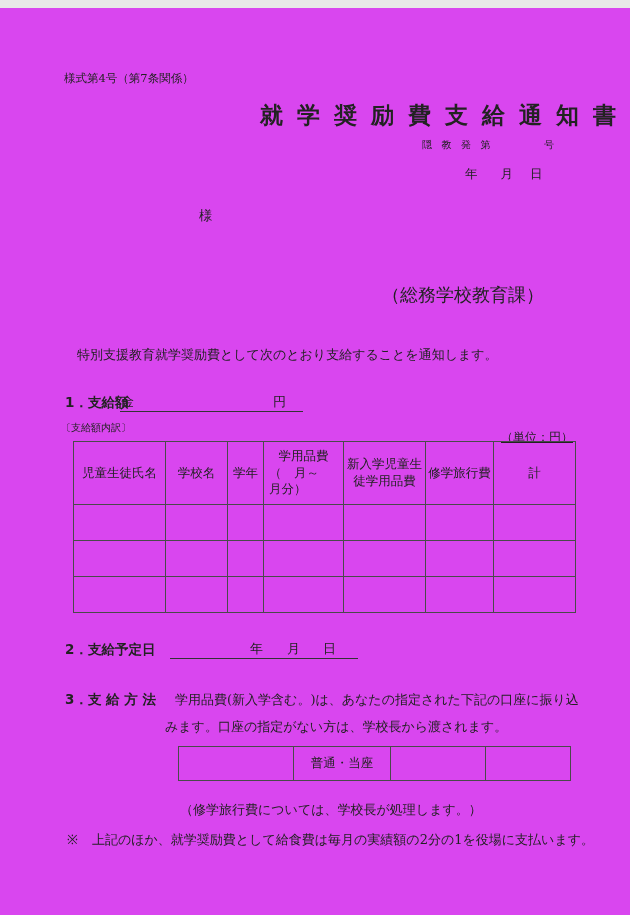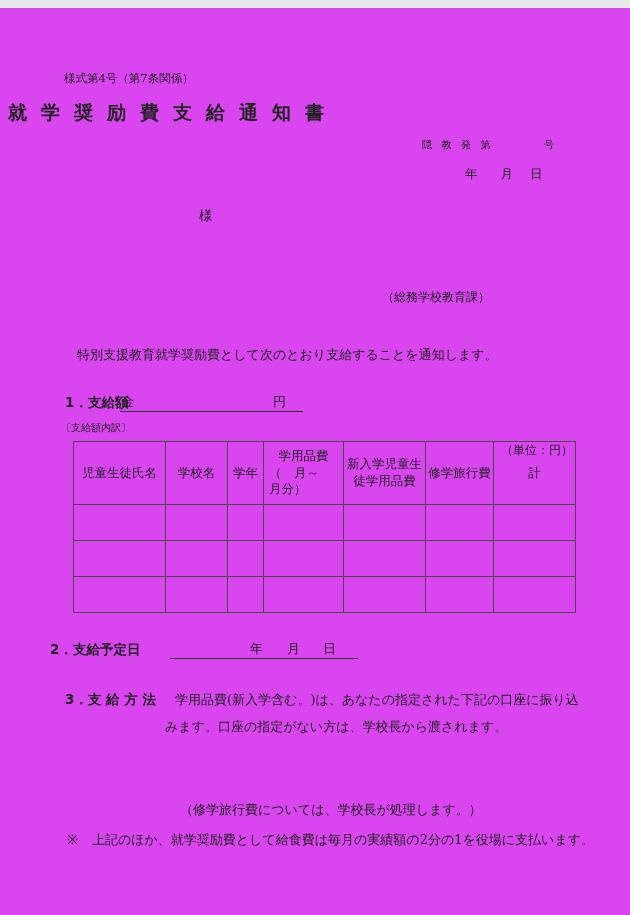--- a/index.html
+++ b/index.html
@@ -7,51 +7,51 @@
     position:relative;
     width:630px;height:915px;
     margin:8px auto;
     background:#d946ef;
     font-family:"DejaVu Serif","Liberation Serif",serif;
     color:#222;
     overflow:hidden;
   }
   .abs{position:absolute;white-space:nowrap;}
   .form-number{left:64px;top:63px;font-size:11.5px;}
-  .doc-title{left:0;right:0;top:92px;text-align:left;font-size:19px;font-weight:bold;letter-spacing:14px;padding-left:8px;}
+  .doc-title{left:0;right:0;top:92px;text-align:right;font-size:23px;font-weight:bold;letter-spacing:14px;padding-left:8px;}
   .ref-line{left:422px;top:130px;font-size:10px;}
   .ref-prefix{letter-spacing:9.5px;}
   .ref-gap{display:inline-block;width:44px;}
   .date-line{left:465px;top:158px;font-size:12.5px;}
   .date-gap1{display:inline-block;width:23px;}
   .date-gap2{display:inline-block;width:17px;}
   .addressee{left:199px;top:199px;font-size:13.5px;}
   .issuer{left:344px;top:251px;font-size:13px;}
   .seal{display:inline-block;width:15px;height:15px;border:1px solid #222;border-radius:50%;
         font-size:9.5px;line-height:15px;text-align:center;vertical-align:1px;margin-left:10px;}
-  .issuer-dept{left:382px;top:281px;font-size:12px;}
+  .issuer-dept{left:382px;top:275px;font-size:18px;}
   .intro{left:65px;top:338px;font-size:13px;text-indent:12px;}
   .sec-label{font-weight:bold;font-size:13.5px;font-family:"DejaVu Sans","Liberation Sans",sans-serif;}
   .sec1-label{left:65px;top:386px;}
   .amount-line{left:120px;top:384px;width:183px;height:19px;border-bottom:1px solid #333;font-size:13px;}
   .amount-prefix{position:absolute;left:1px;top:1px;}
   .amount-suffix{position:absolute;right:17px;top:1px;}
   .breakdown-label{left:61px;top:413px;font-size:10px;}
-  .unit-label{right:57px;top:434px;font-size:12px;}
+  .unit-label{right:57px;top:421px;font-size:12px;text-decoration:underline;}
   table{border-collapse:collapse;table-layout:fixed;}
   td,th{border:1px solid #4a4a4a;padding:0;font-weight:normal;text-align:center;vertical-align:middle;}
   .main-table{left:73px;top:433px;}
   .main-table table{width:502px;}
   .main-table th{font-size:12.5px;height:62px;line-height:1.35;}
   .main-table td{height:35px;}
   .hdr-supplies div{padding:0 5px;}
   .hs-l1{text-align:center;}
   .hs-l2{text-align:left;}
   .hs-l3{text-align:left;}
-  .sec2-label{left:50px;top:633px;text-align:center;}
+  .sec2-label{left:65px;top:633px;text-align:center;}
   .date-planned{left:170px;top:631px;width:188px;height:19px;border-bottom:1px solid #333;font-size:13px;}
   .dp-year{position:absolute;left:80px;top:1px;}
   .dp-month{position:absolute;left:117px;top:1px;}
   .dp-day{position:absolute;left:153px;top:1px;}
   .sec3-label{left:65px;top:683px;}
   .sec3-line1{left:175px;top:683px;font-size:13px;}
   .sec3-line2{left:165px;top:710px;font-size:13px;}
   .account-table{left:178px;top:738px;}
   .account-table table{width:392px;}
   .account-table th{font-size:12px;height:19px;}
@@ -165,20 +165,26 @@
 
   <div class="abs account-table">
     <table>
       <colgroup>
         <col style="width:115px">
           <col style="width:97px">
           <col style="width:95px">
           <col style="width:85px">
       </colgroup>
       <tbody>
+      <tr>
+        <td></td>
+        <td>普通・当座</td>
+        <td></td>
+        <td></td>
+      </tr>
     </tbody>
       </table>
   </div>
 
   <div class="abs trip-note">（修学旅行費については、学校長が処理します。）</div>
 
   <div class="abs footnote">
     <span>※</span><span class="footnote-text">上記のほか、就学奨励費として給食費は毎月の実績額の2分の1を役場に支払います。</span>
   </div>
 

